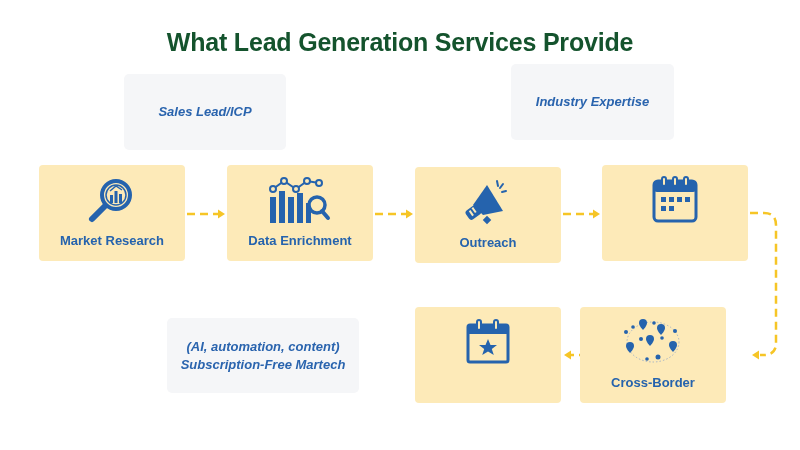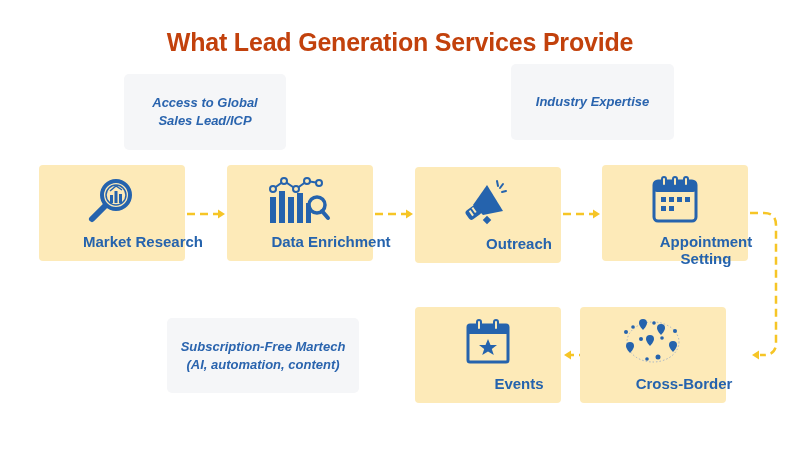--- a/index.html
+++ b/index.html
@@ -1,44 +1,43 @@
 <!DOCTYPE html>
 <html><head>
 <meta charset="utf-8">
 <style>
   html,body{margin:0;padding:0;}
   body{width:800px;height:450px;background:#ffffff;position:relative;overflow:hidden;font-family:"Liberation Sans","DejaVu Sans",sans-serif;}
-  .title{position:absolute;left:0;top:28px;width:800px;text-align:center;font-size:25px;font-weight:bold;color:#c2410c;letter-spacing:-0.2px;}
+  .title{position:absolute;left:0;top:28px;width:800px;text-align:center;font-size:25px;font-weight:bold;color:#14532d;letter-spacing:-0.2px;}
   .gray{position:absolute;background:#f5f6f8;border-radius:5px;display:flex;align-items:center;justify-content:center;text-align:center;color:#2a64ae;font-style:italic;font-weight:bold;font-size:13px;line-height:18px;}
   .gray span{display:block;}
   .box{position:absolute;width:146px;height:96px;background:#fdeab8;border-radius:4px;}
   .box .icon{position:absolute;left:0;top:10px;width:146px;height:50px;display:flex;justify-content:center;}
-  .box .label{position:absolute;left:0;top:68px;width:146px;text-align:center;color:#2563ad;font-weight:bold;font-size:15px;padding-left:31px;}
+  .box .label{position:absolute;left:0;top:68px;width:146px;text-align:center;color:#2563ad;font-weight:bold;font-size:13px;}
   svg.conn{position:absolute;left:0;top:0;pointer-events:none;}
 </style>
 </head>
 <body>
 
 <div class="title">What Lead Generation Services Provide</div>
 
 <div class="gray" style="left:124px;top:74px;width:162px;height:76px;">
   <div>
-      <span>Access to Global</span>
       <span>Sales Lead/ICP</span>
     </div>
 </div>
 <div class="gray" style="left:511px;top:64px;width:163px;height:76px;">
   <div>
       <span>Industry Expertise</span>
     </div>
 </div>
 <div class="gray" style="left:167px;top:318px;width:192px;height:75px;">
   <div>
+      <span>(AI, automation, content)</span>
       <span>Subscription-Free Martech</span>
-      <span>(AI, automation, content)</span>
     </div>
 </div>
 
 <svg class="conn" width="800" height="450">
   <g stroke="#f6c526" stroke-width="2.5" fill="none" stroke-dasharray="8,5">
     <line x1="187" y1="214" x2="219" y2="214"></line>
     <line x1="375" y1="214" x2="407" y2="214"></line>
     <line x1="563" y1="214" x2="594" y2="214"></line>
     <path d="M750 213 H764 Q776 213 776 225 V343 Q776 355 764 355 H760"></path>
     <line x1="600" y1="355" x2="571" y2="355"></line>
@@ -123,21 +122,20 @@
       <g fill="#2563ad">
         <rect x="10" y="22" width="5" height="5"></rect>
           <rect x="18" y="22" width="5" height="5"></rect>
           <rect x="26" y="22" width="5" height="5"></rect>
           <rect x="34" y="22" width="5" height="5"></rect>
         <rect x="10" y="31" width="5" height="5"></rect>
           <rect x="18" y="31" width="5" height="5"></rect>
       </g>
     </svg>
   </div>
-  <div class="label">Appointment Setting</div>
 </div>
 
 <div class="box" style="left:580px;top:307px;">
   <div class="icon">
     <svg width="60" height="50" viewBox="0 0 60 50">
       <ellipse cx="30" cy="25" rx="26" ry="20" fill="none" stroke="#8fa6c9" stroke-width="0.8" stroke-dasharray="1.5,2"></ellipse>
       <g fill="#2563ad">
         <path d="M20 2 a4 4 0 0 1 4 4 c0 3 -4 7 -4 7 c0 0 -4 -4 -4 -7 a4 4 0 0 1 4 -4z"></path>
         <path d="M38 7 a4 4 0 0 1 4 4 c0 3 -4 7 -4 7 c0 0 -4 -4 -4 -7 a4 4 0 0 1 4 -4z"></path>
         <path d="M27 18 a4 4 0 0 1 4 4 c0 3 -4 7 -4 7 c0 0 -4 -4 -4 -7 a4 4 0 0 1 4 -4z"></path>
@@ -162,14 +160,13 @@
     <svg width="46" height="48" viewBox="0 0 46 48">
       <rect x="3" y="8" width="40" height="37" rx="2" fill="none" stroke="#2563ad" stroke-width="3"></rect>
       <rect x="3" y="8" width="40" height="9" fill="#2563ad"></rect>
       <g fill="#fdeab8" stroke="#2563ad" stroke-width="2">
         <rect x="12" y="3" width="4" height="10" rx="2"></rect>
           <rect x="29" y="3" width="4" height="10" rx="2"></rect>
       </g>
       <polygon points="23,22 25.5,28 32,28 26.8,32 28.8,38 23,34.5 17.2,38 19.2,32 14,28 20.5,28" fill="#2563ad"></polygon>
     </svg>
   </div>
-  <div class="label">Events</div>
 </div>
 
 </body></html>

